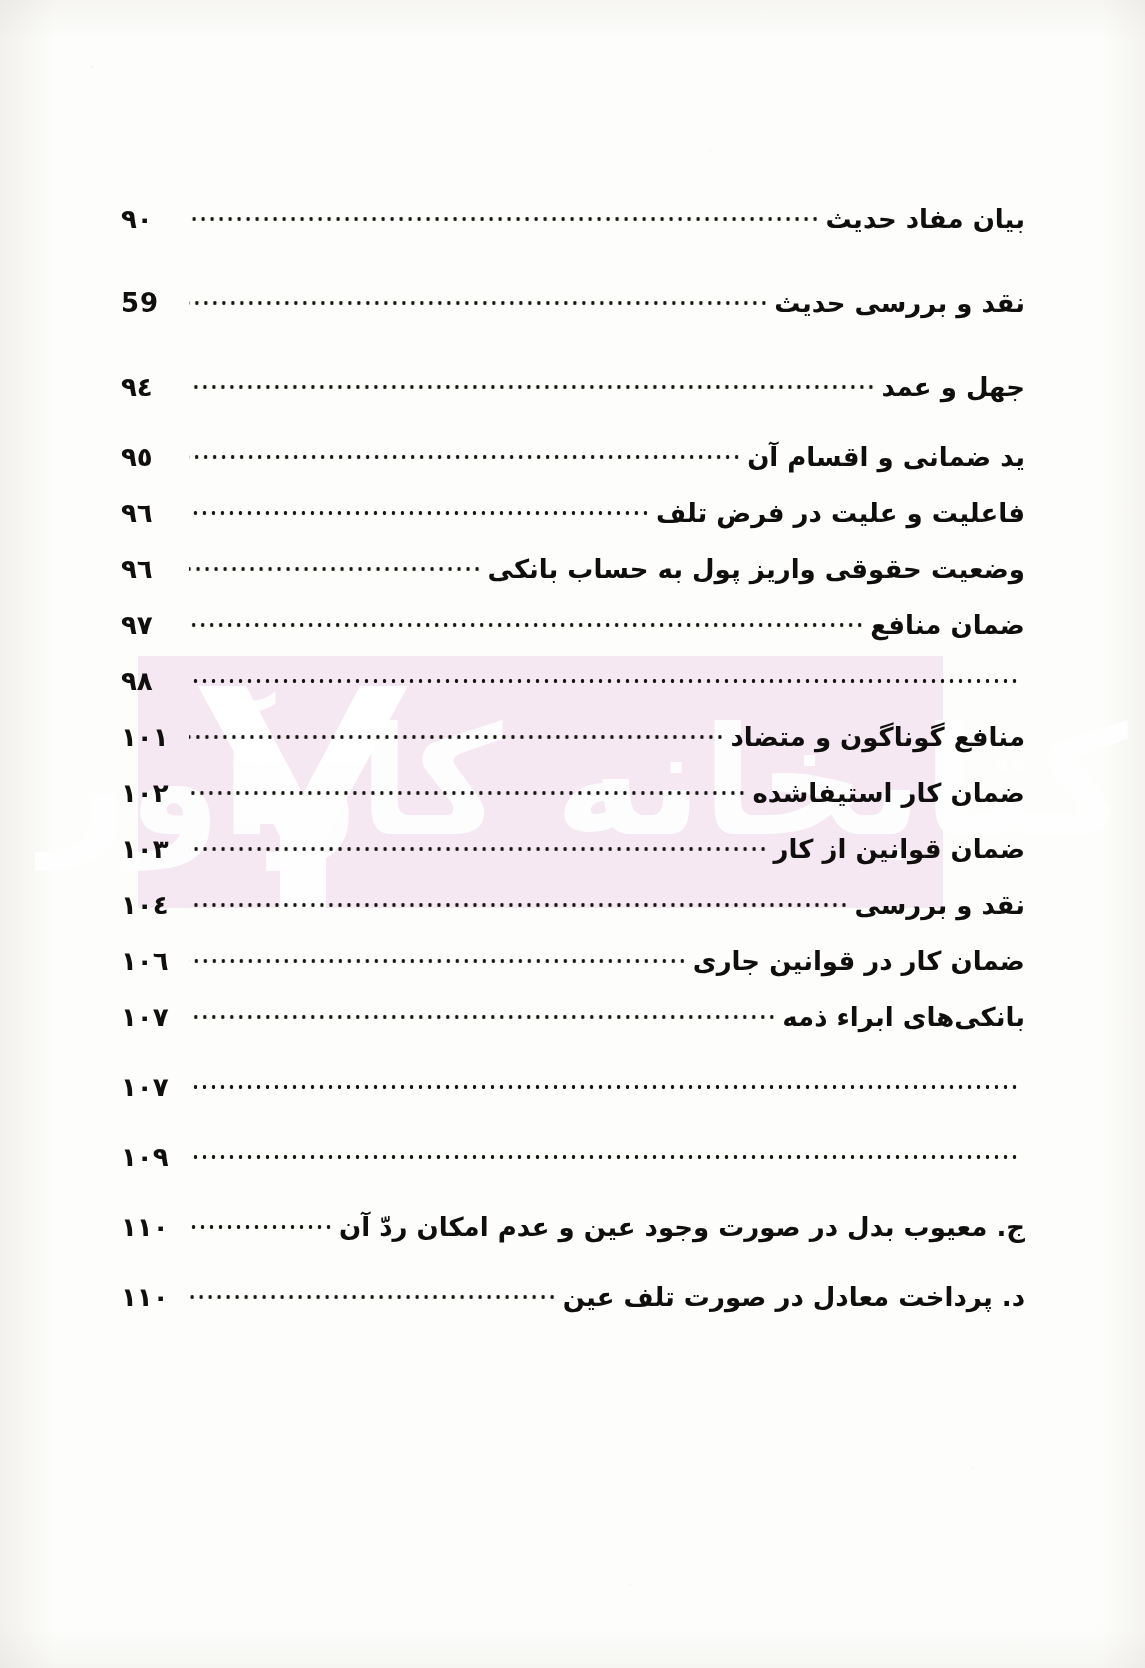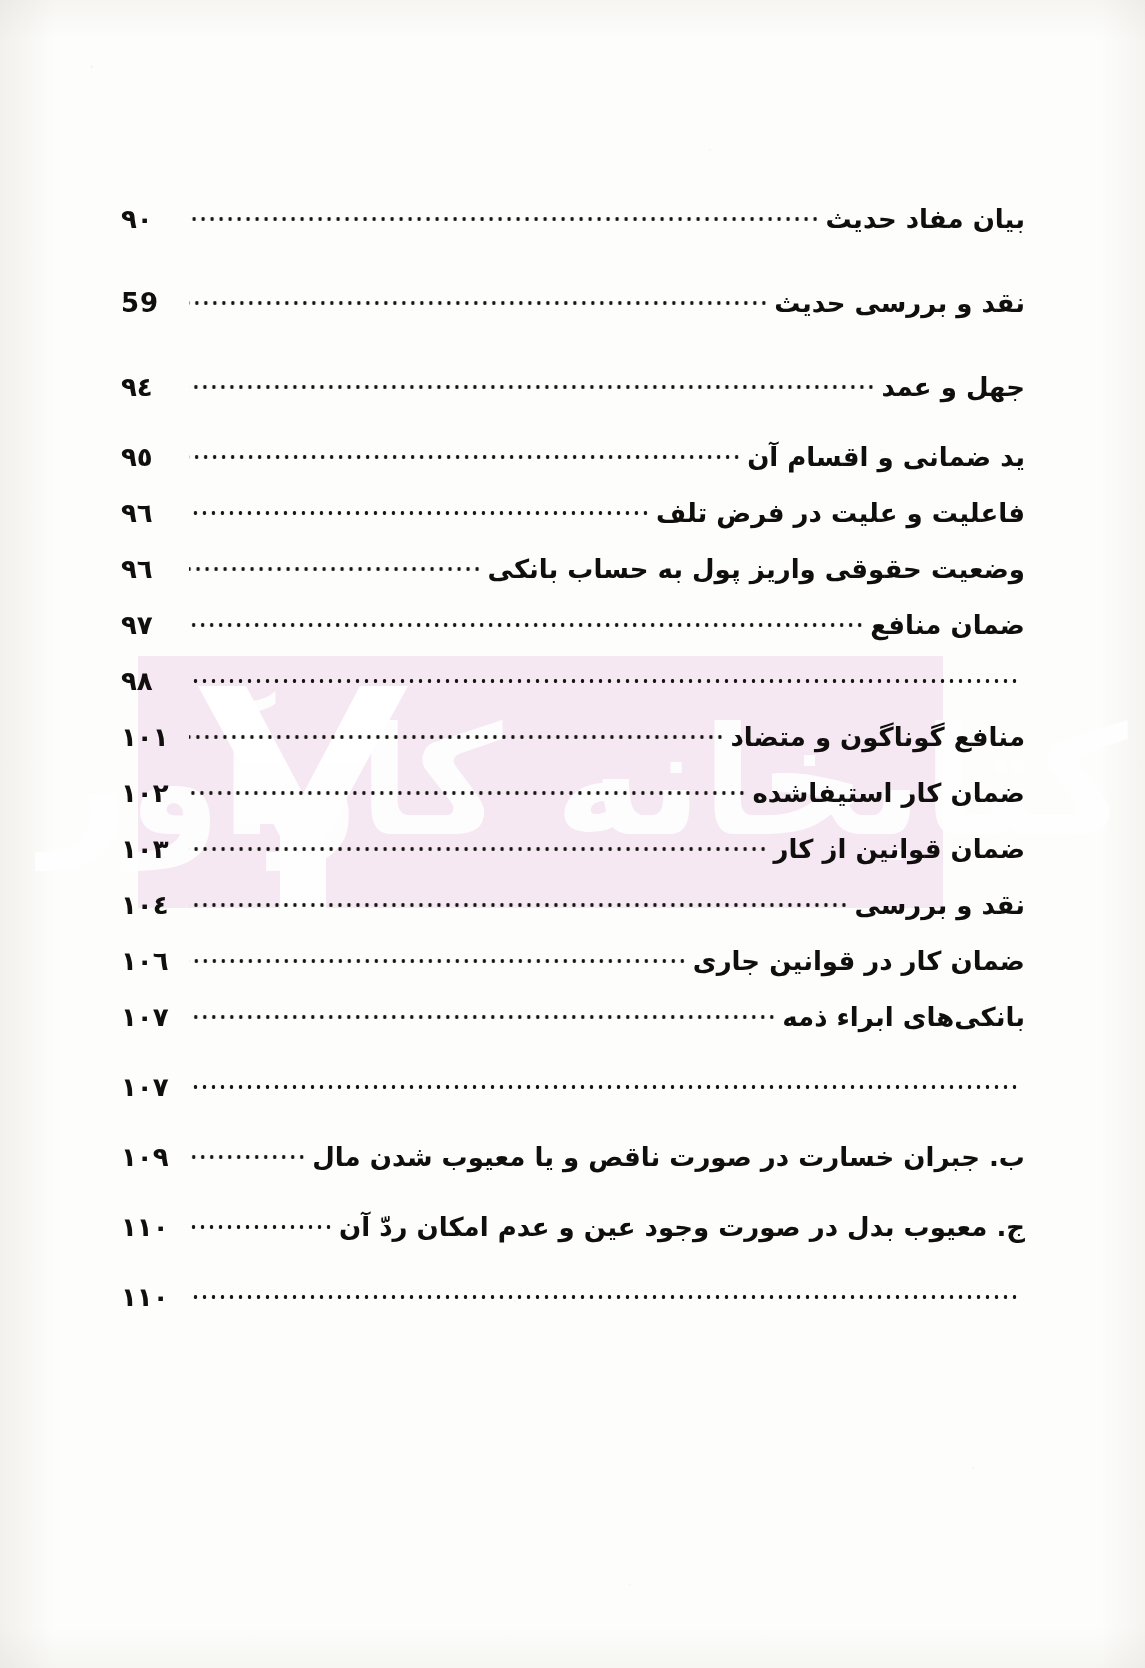--- a/index.html
+++ b/index.html
@@ -252,32 +252,32 @@
         <span class="leader"></span>
         <span class="toc-page">١٠٧</span>
       </div>
       <div class="g-md"></div>
       <div class="toc-row">
         <span class="leader"></span>
         <span class="toc-page">١٠٧</span>
       </div>
       <div class="g-md"></div>
       <div class="toc-row">
-        <span class="toc-title">ب. جبران خسارت در صورت ناقص و یا معیوب شدن مال</span>
         <span class="leader"></span>
         <span class="toc-page">١٠٩</span>
       </div>
       <div class="g-md"></div>
       <div class="toc-row">
         <span class="toc-title">ج. معیوب بدل در صورت وجود عین و عدم امکان ردّ آن</span>
         <span class="leader"></span>
         <span class="toc-page">١١٠</span>
       </div>
       <div class="g-md"></div>
       <div class="toc-row">
+        <span class="toc-title">د. پرداخت معادل در صورت تلف عین</span>
         <span class="leader"></span>
         <span class="toc-page">١١٠</span>
       </div>
       <div class="g-md"></div>
     </div>
 
   <div class="edge-shade"></div>
 </div>
 
 </body></html>

